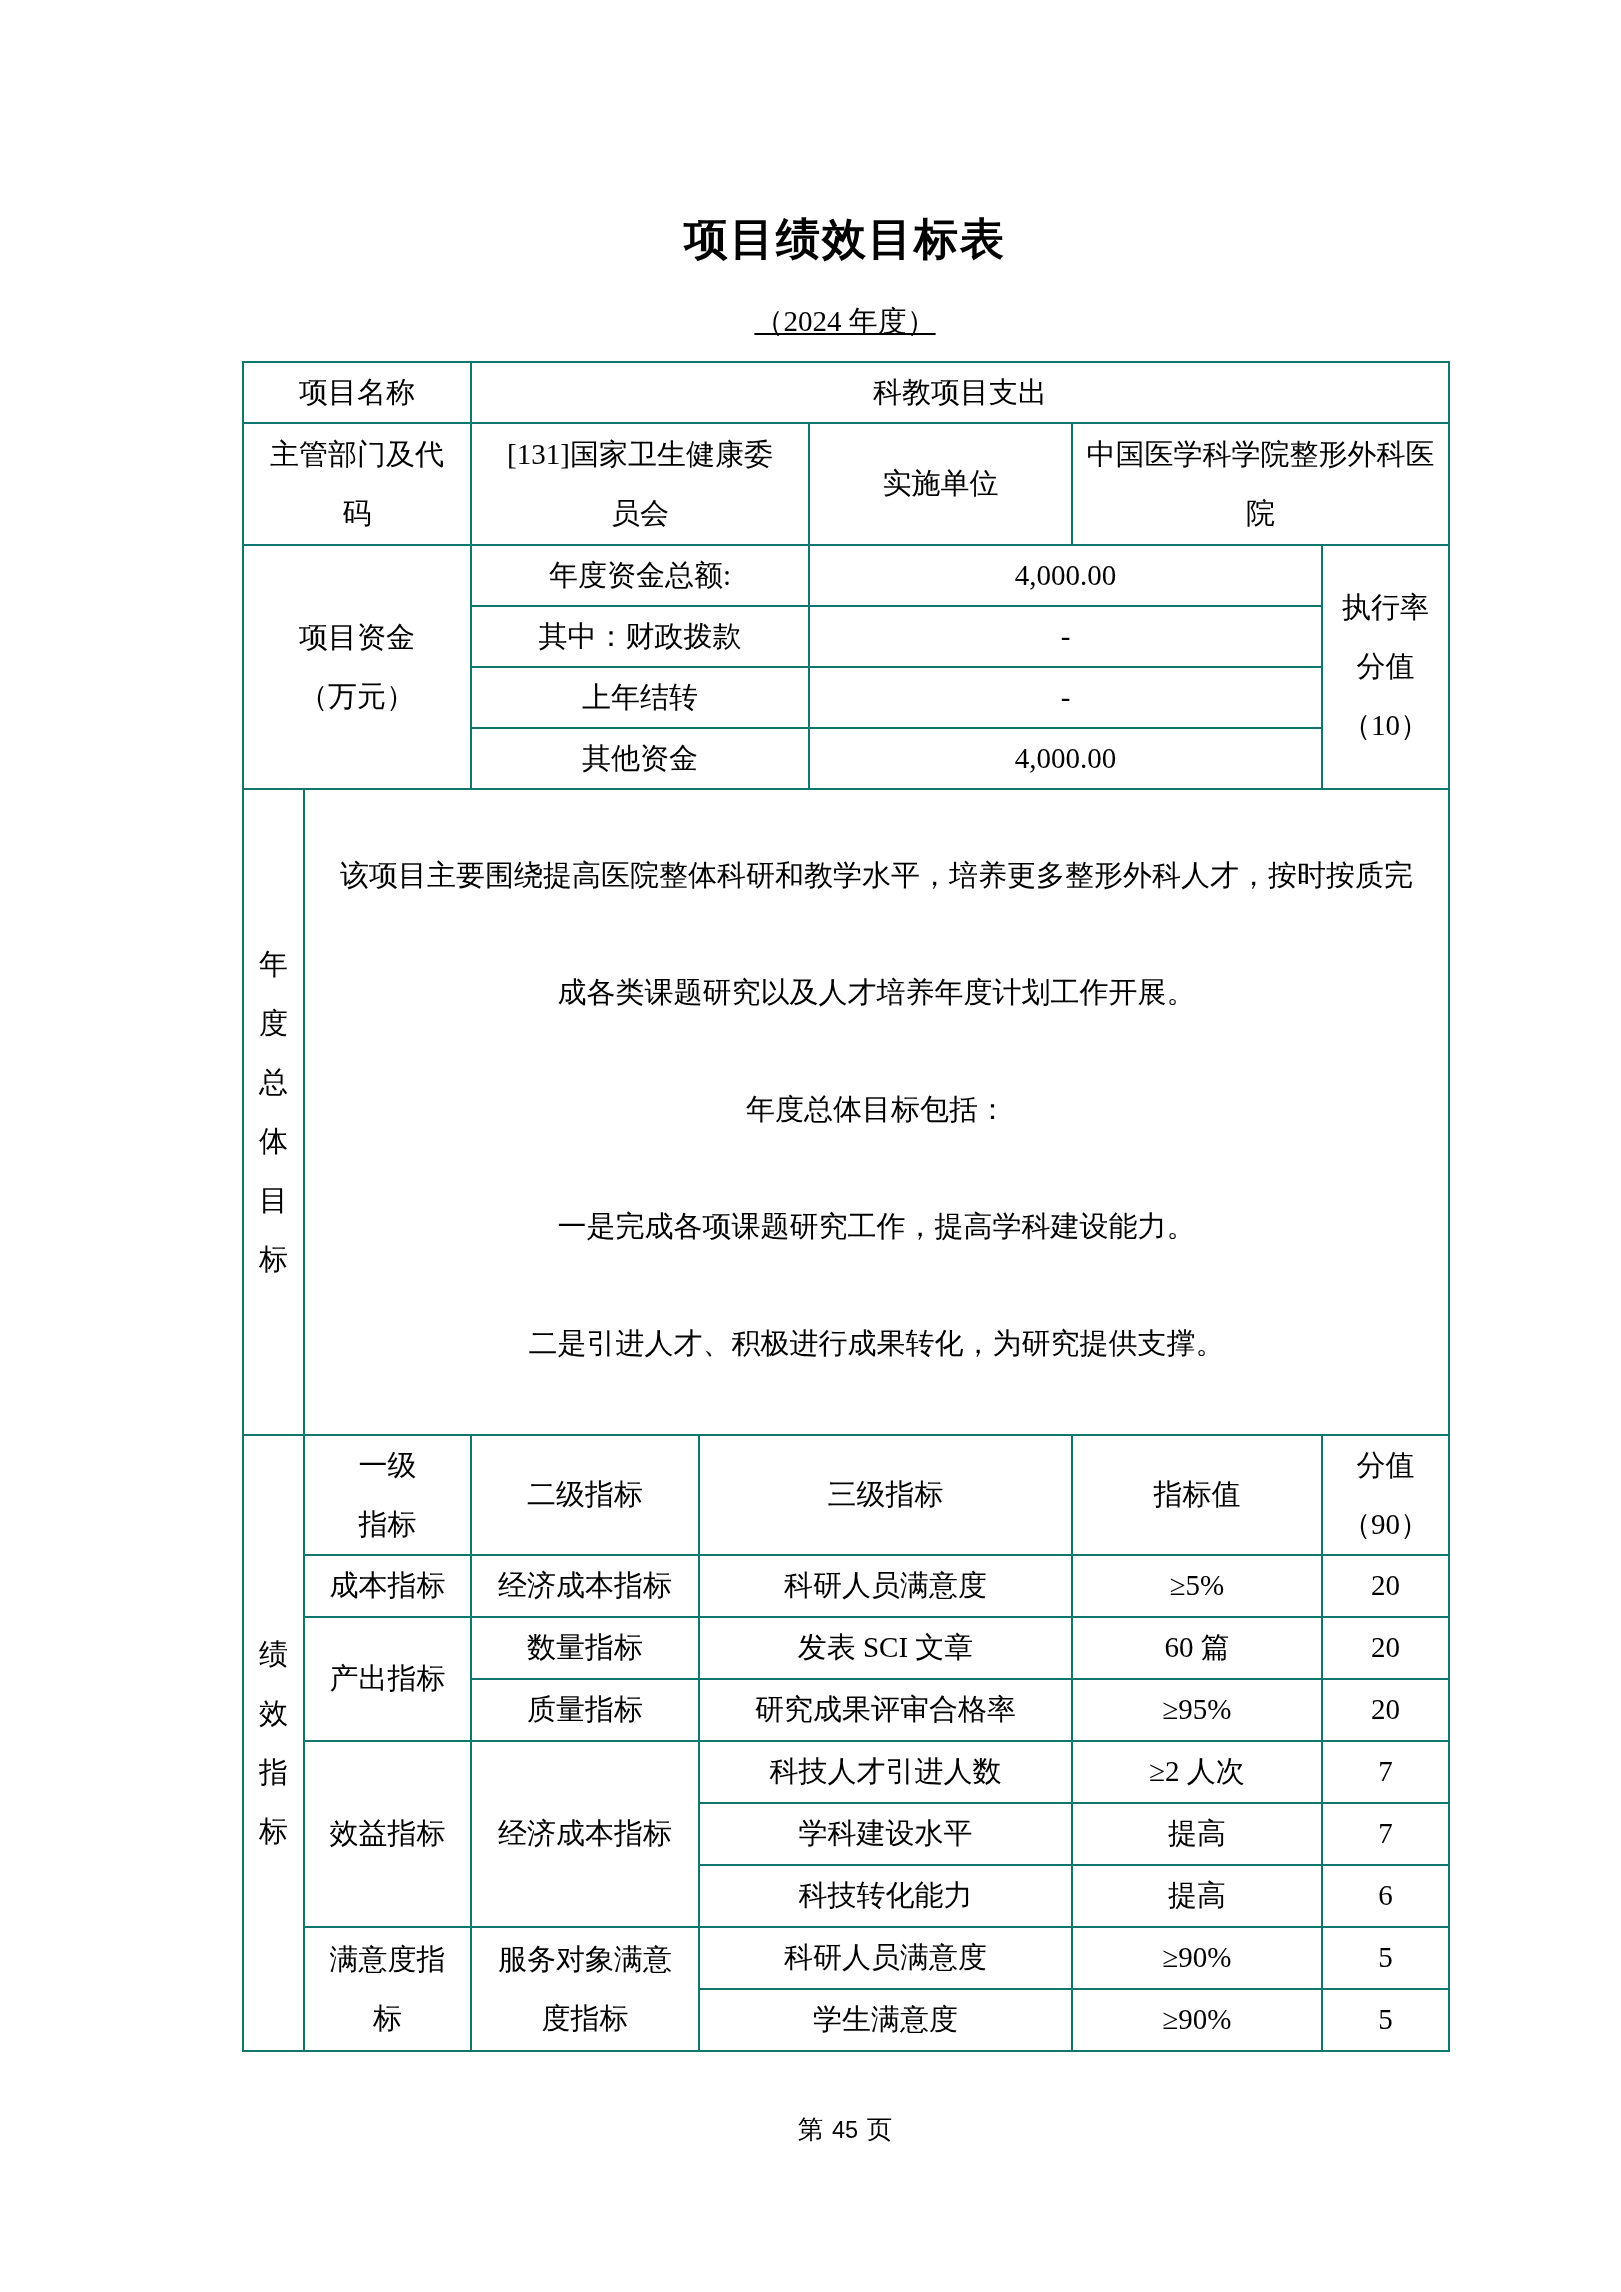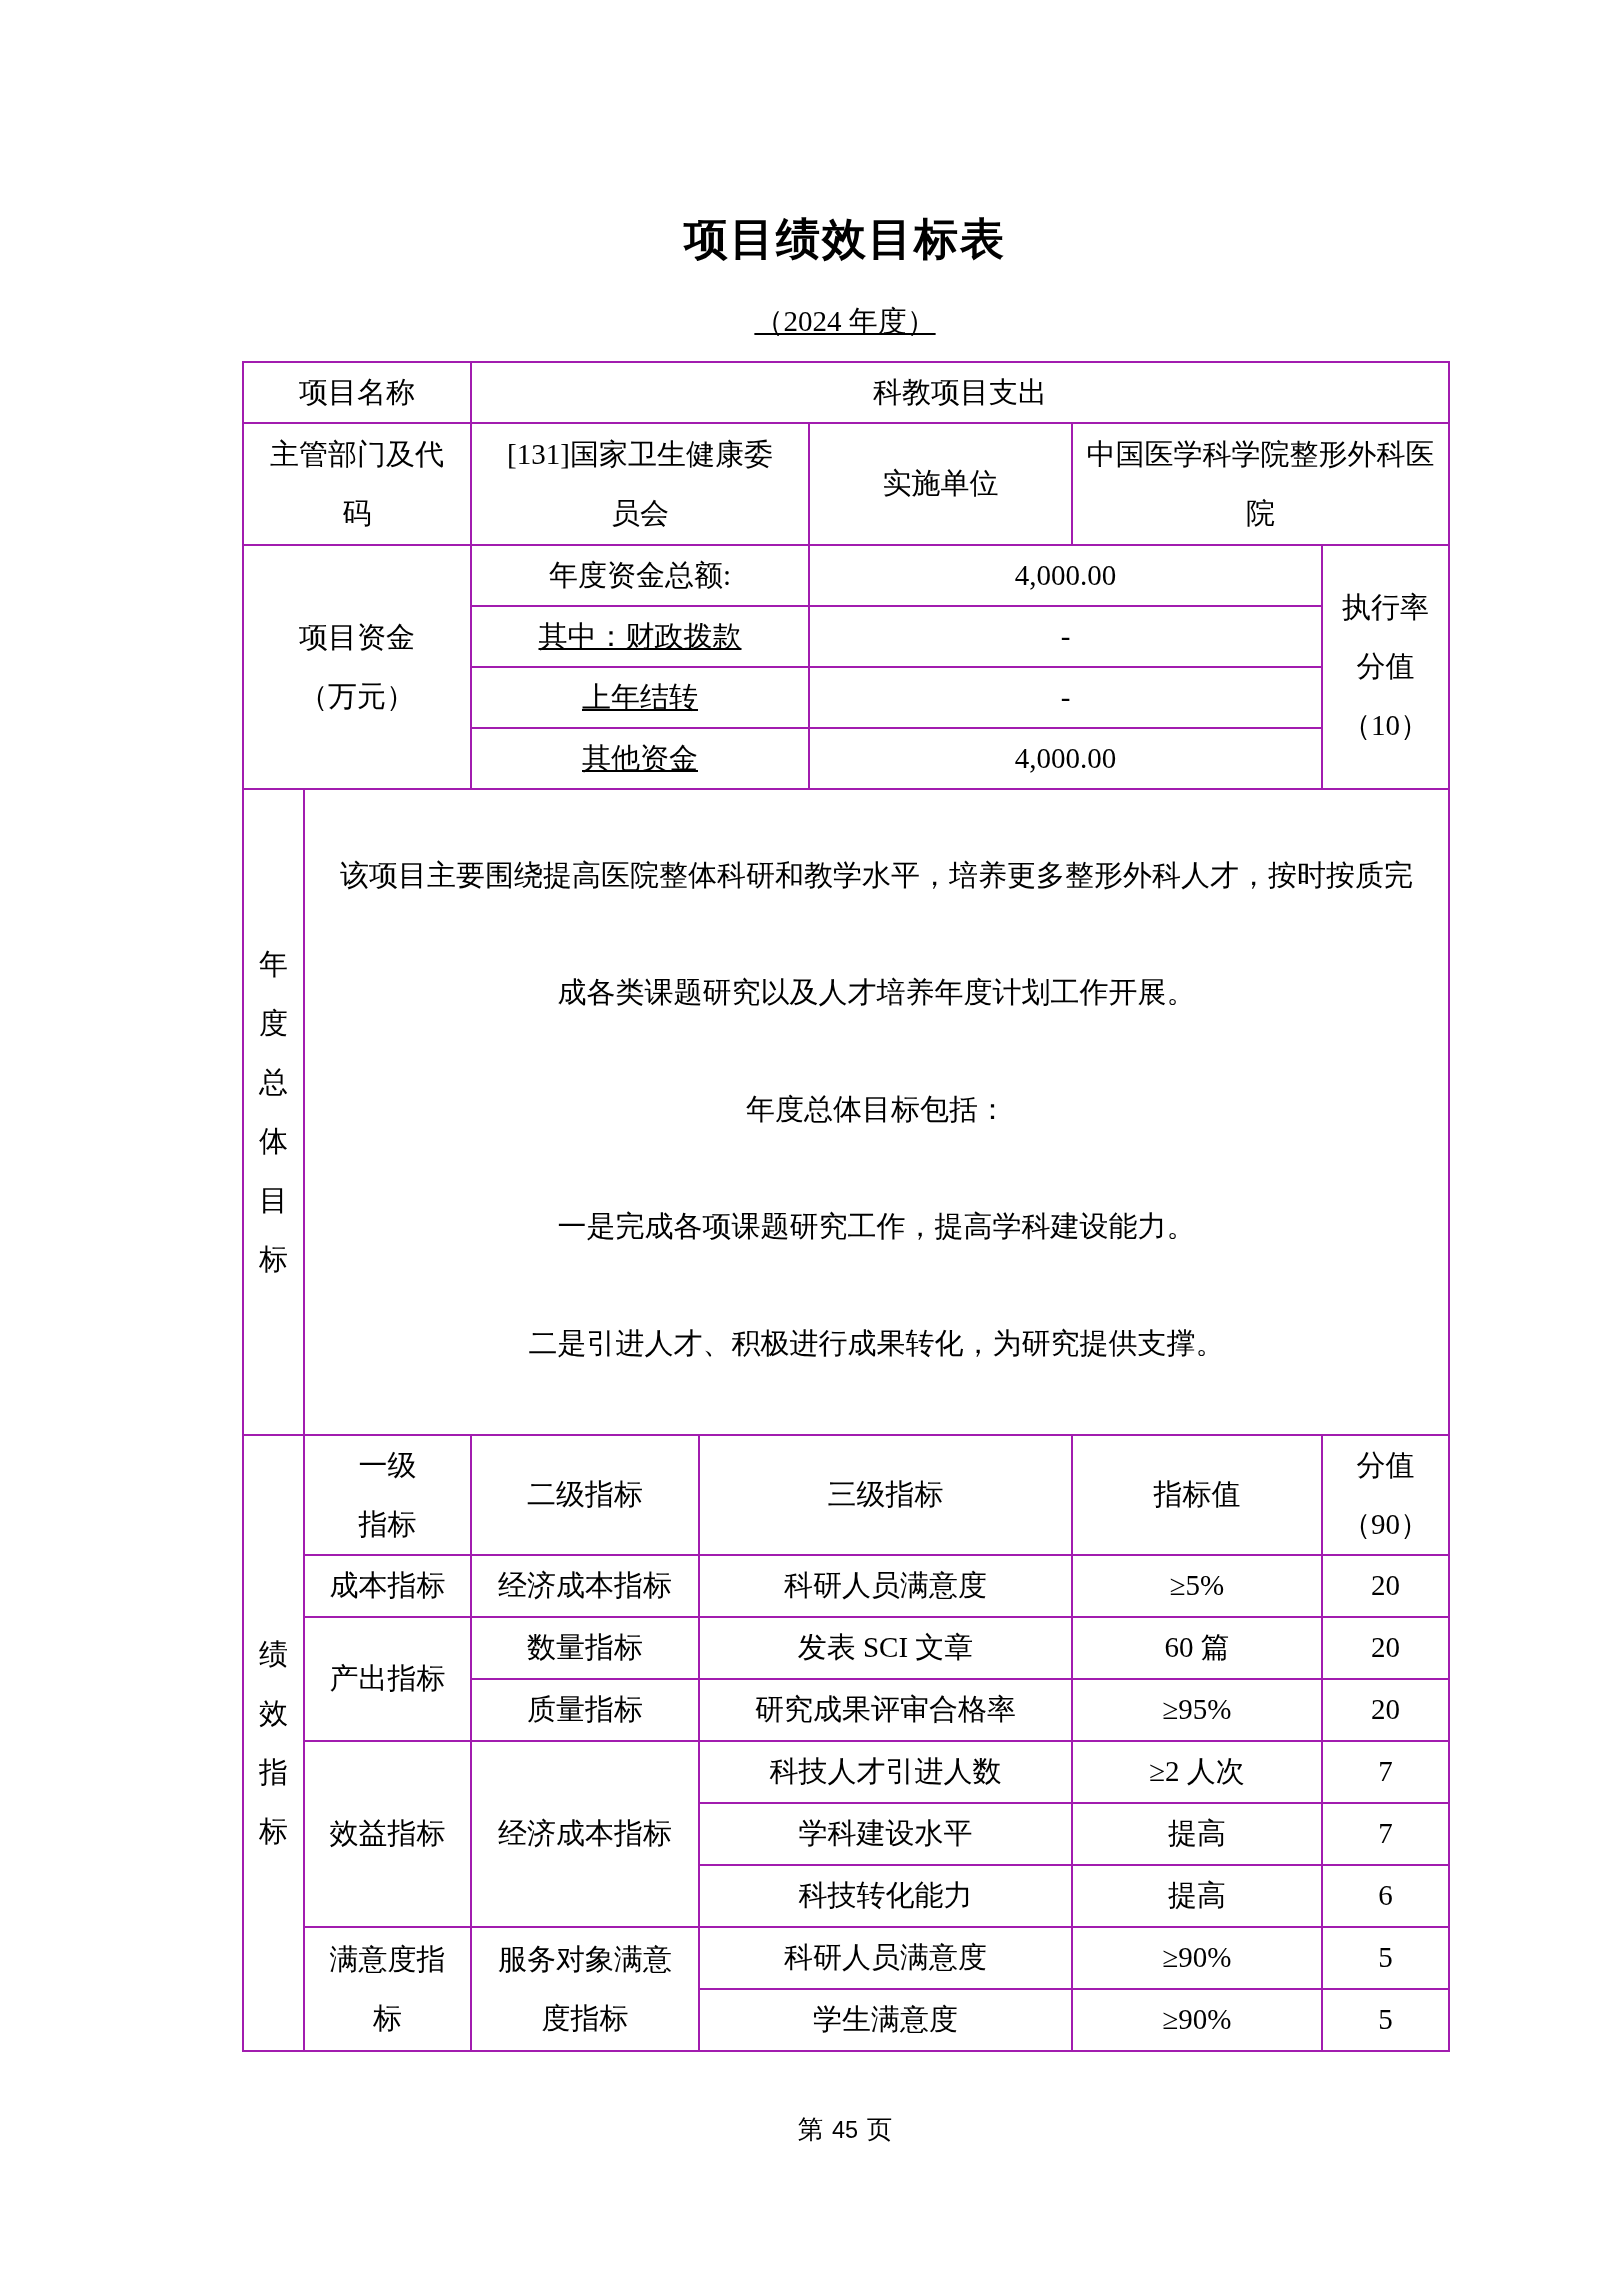--- a/index.html
+++ b/index.html
@@ -29,40 +29,40 @@
     text-decoration: underline;
   }
 
   table.main {
     border-collapse: collapse;
     table-layout: fixed;
     width: 1206px;
     margin-top: 23.5px;
   }
   table.main td {
-    border: 2px solid #a21caf;
+    border: 2px solid #0f766e;
     font-size: 29px;
     line-height: 59px;
     text-align: center;
     vertical-align: middle;
     padding: 0;
     white-space: pre-line;
     overflow: hidden;
   }
 
   tr.h61  { height: 60px; }
   tr.h124 { height: 122px; }
   tr.h62  { height: 61px; }
   tr.h364 { height: 357px; }
   tr.h122 { height: 120px; }
   tr.h63  { height: 62px; }
 
   td.left-pad   { text-align: left;  padding-left: 15.7px; }
   td.fund-first { text-align: left;  padding-left: 29px; }
-  td.fund-right { text-align: right; padding-right: 9.8px; text-decoration: underline; }
+  td.fund-right { text-align: right; padding-right: 9.8px; }
   td.fund-val   { text-align: right; padding-right: 15.7px; font-size: 29px; }
   td.side-cell  { line-height: 59px; }
 
   td.goal-cell { text-align: left; padding: 0 23.5px 0 19.6px; font-family: Liberation Mono, monospace; }
   .goal-line { line-height: 58px; white-space: nowrap; }
 
   .footer {
     position: absolute;
     top: 2115px; left: 230px; width: 1206px;
     text-align: center;

